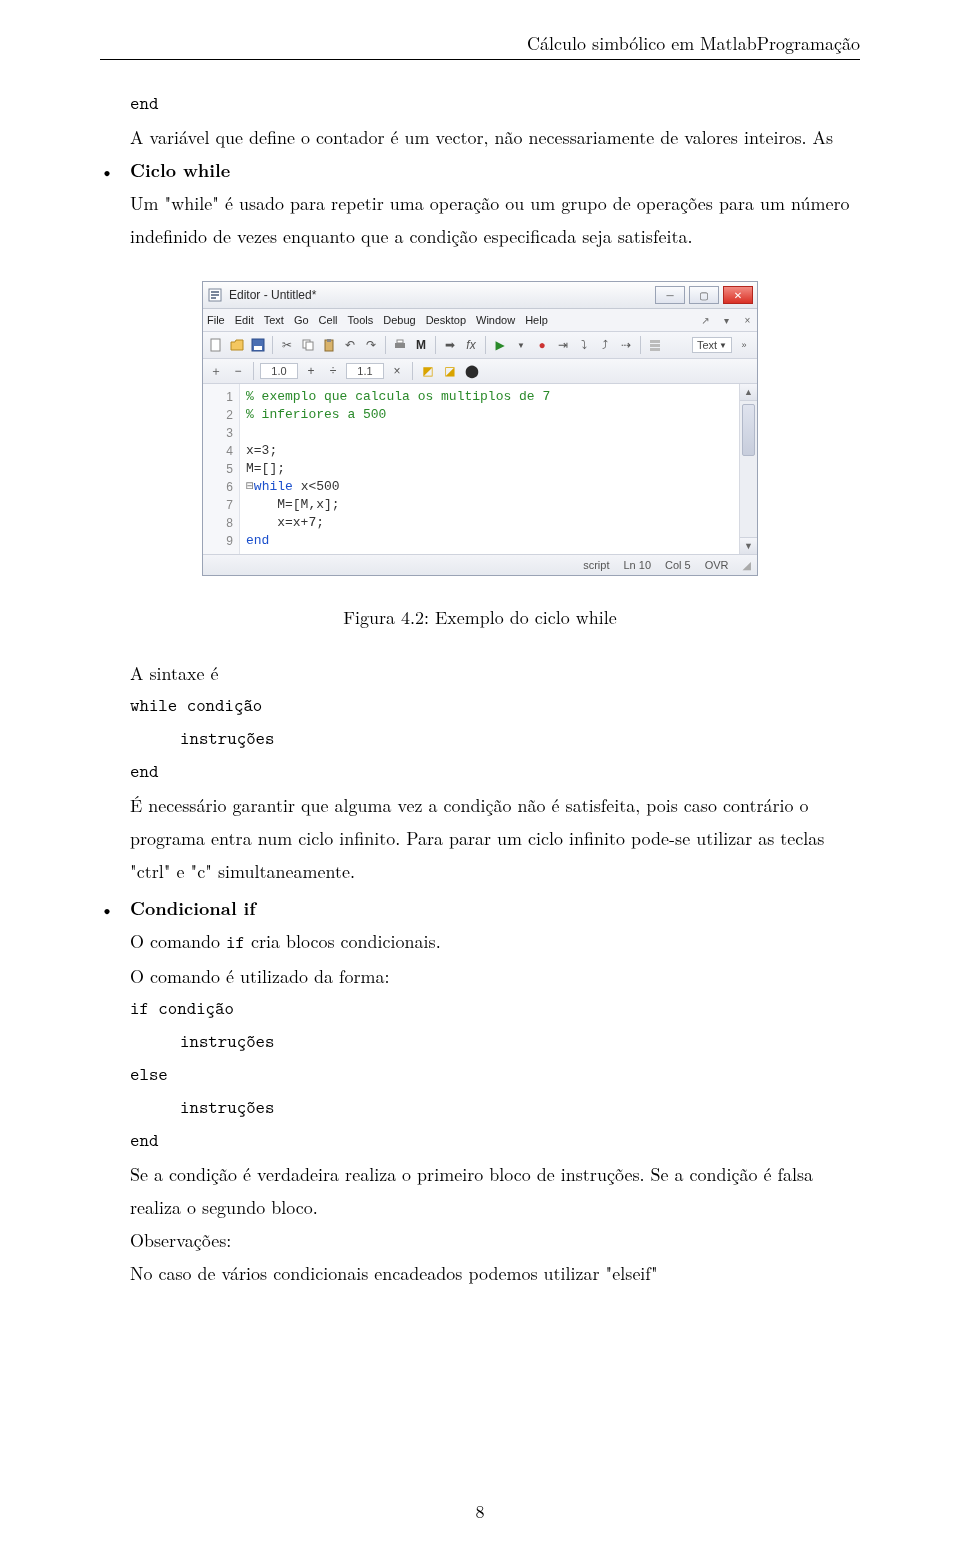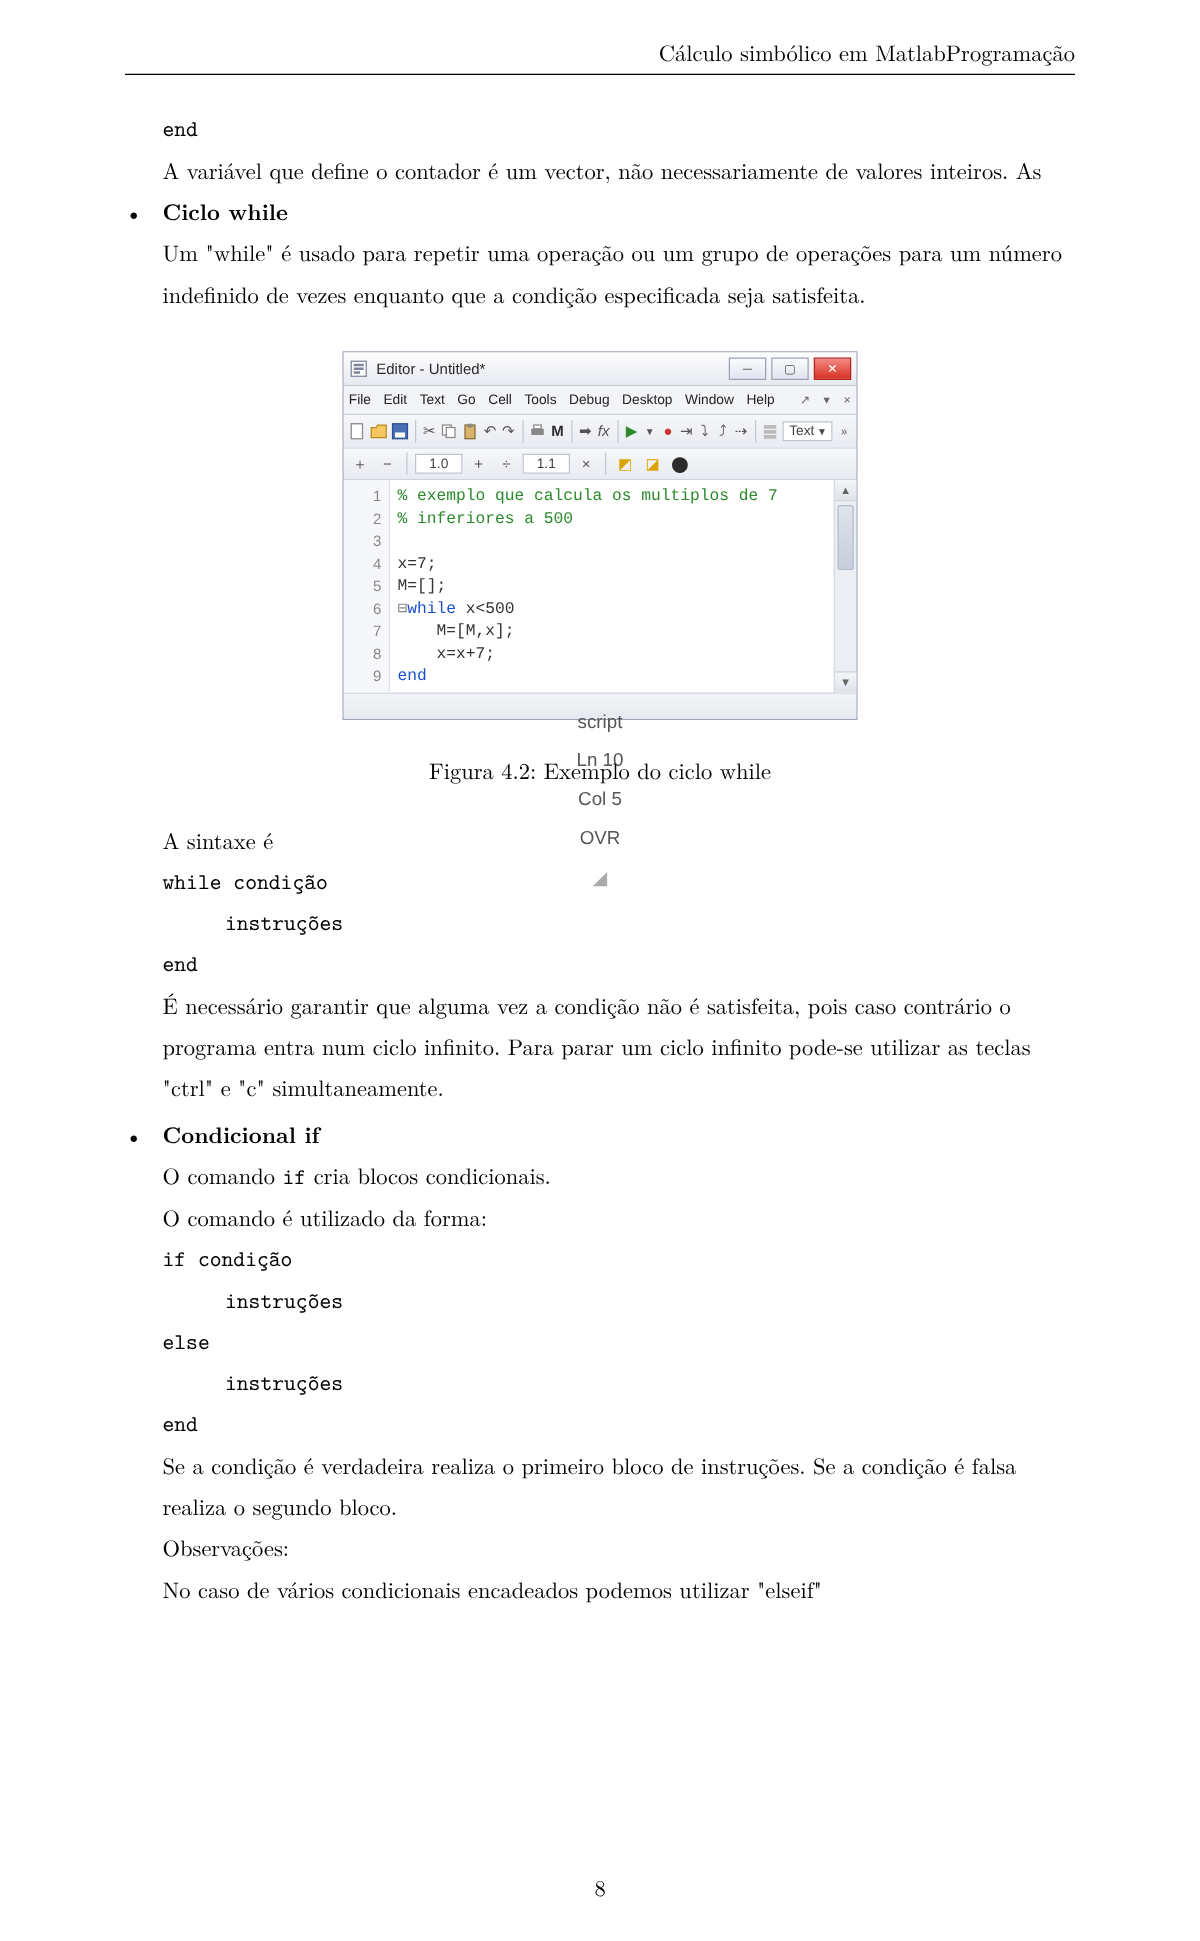--- a/index.html
+++ b/index.html
@@ -32,21 +32,21 @@
   .indent { padding-left: 30px; }
   .bullet-row { display:flex; margin-top:6px; }
   .bullet { width:30px; font-size:18px; padding-top:2px; }
   .bullet-body { flex:1; }
   .bold { font-weight: bold; }
   .caption { text-align:center; font-size:18px; margin:28px 0 30px 0; }
   .pagenum { position:absolute; bottom:30px; left:0; right:0; text-align:center; font-size:18px; }
 
   
   .editor-window {
-    width: 412px;
+    width: 556px;
     margin: 26px auto 0 auto;
     border: 1px solid #9aa3b5;
     background:#fff;
     font-family: Tahoma, Arial, sans-serif;
     font-size: 12px;
     color:#333;
     box-sizing:border-box;
   }
   .titlebar {
     display:flex;
@@ -155,22 +155,22 @@
   .vscroll .thumb {
     position:absolute; left:2px; right:2px; top:20px; height:50px;
     background:linear-gradient(#dfe3ee,#c7cddc);
     border:1px solid #b1b8c9; border-radius:2px;
   }
   .statusbar {
     display:flex; align-items:center;
     height:20px;
     background:linear-gradient(#f3f4f8,#e6e9ef);
     border-top:1px solid #cfd3dd;
-    font-size:15px; color:#555;
-    padding:0 6px; gap:14px;flex-direction:column;
+    font-size:11px; color:#555;
+    padding:0 6px; gap:14px;
   }
   .statusbar .sp { flex:1; }
   .statusbar span { white-space:nowrap; }
 </style>
 </head>
 <body>
 
 <div class="page">
 
   <div class="header-row">
@@ -314,21 +314,21 @@
         <div>4</div>
         <div>5</div>
         <div>6</div>
         <div>7</div>
         <div>8</div>
         <div>9</div>
       </div>
       <div class="code"><span class="comment">% exemplo que calcula os multiplos de 7</span>
 <span class="comment">% inferiores a 500</span>
 <span></span>
-<span>x=7;</span>
+<span>x=3;</span>
 <span>M=[];</span>
 <span><span style="color:#888">⊟</span><span class="kw">while</span><span> x&lt;500</span></span>
 <span>    M=[M,x];</span>
 <span>    x=x+7;</span>
 <span class="kw">end</span></div>
       <div class="vscroll">
         <div class="arrow top">▲</div>
         <div class="thumb"></div>
         <div class="arrow bot">▼</div>
       </div>

